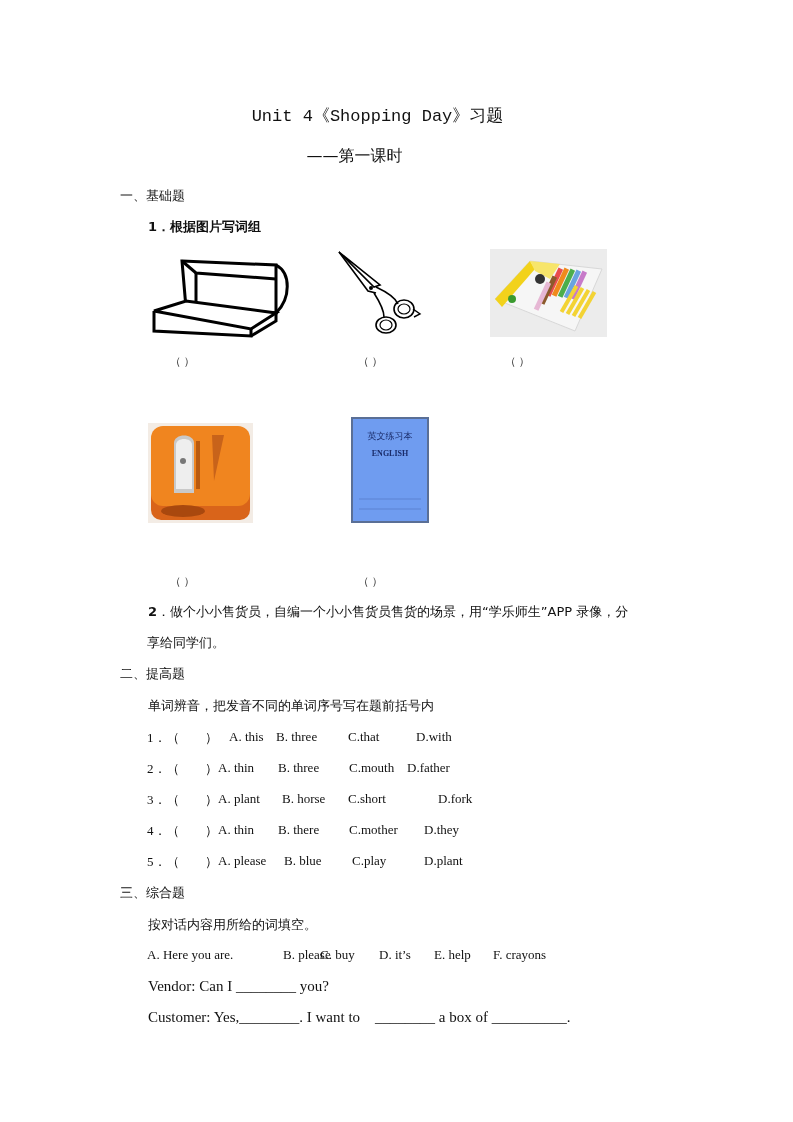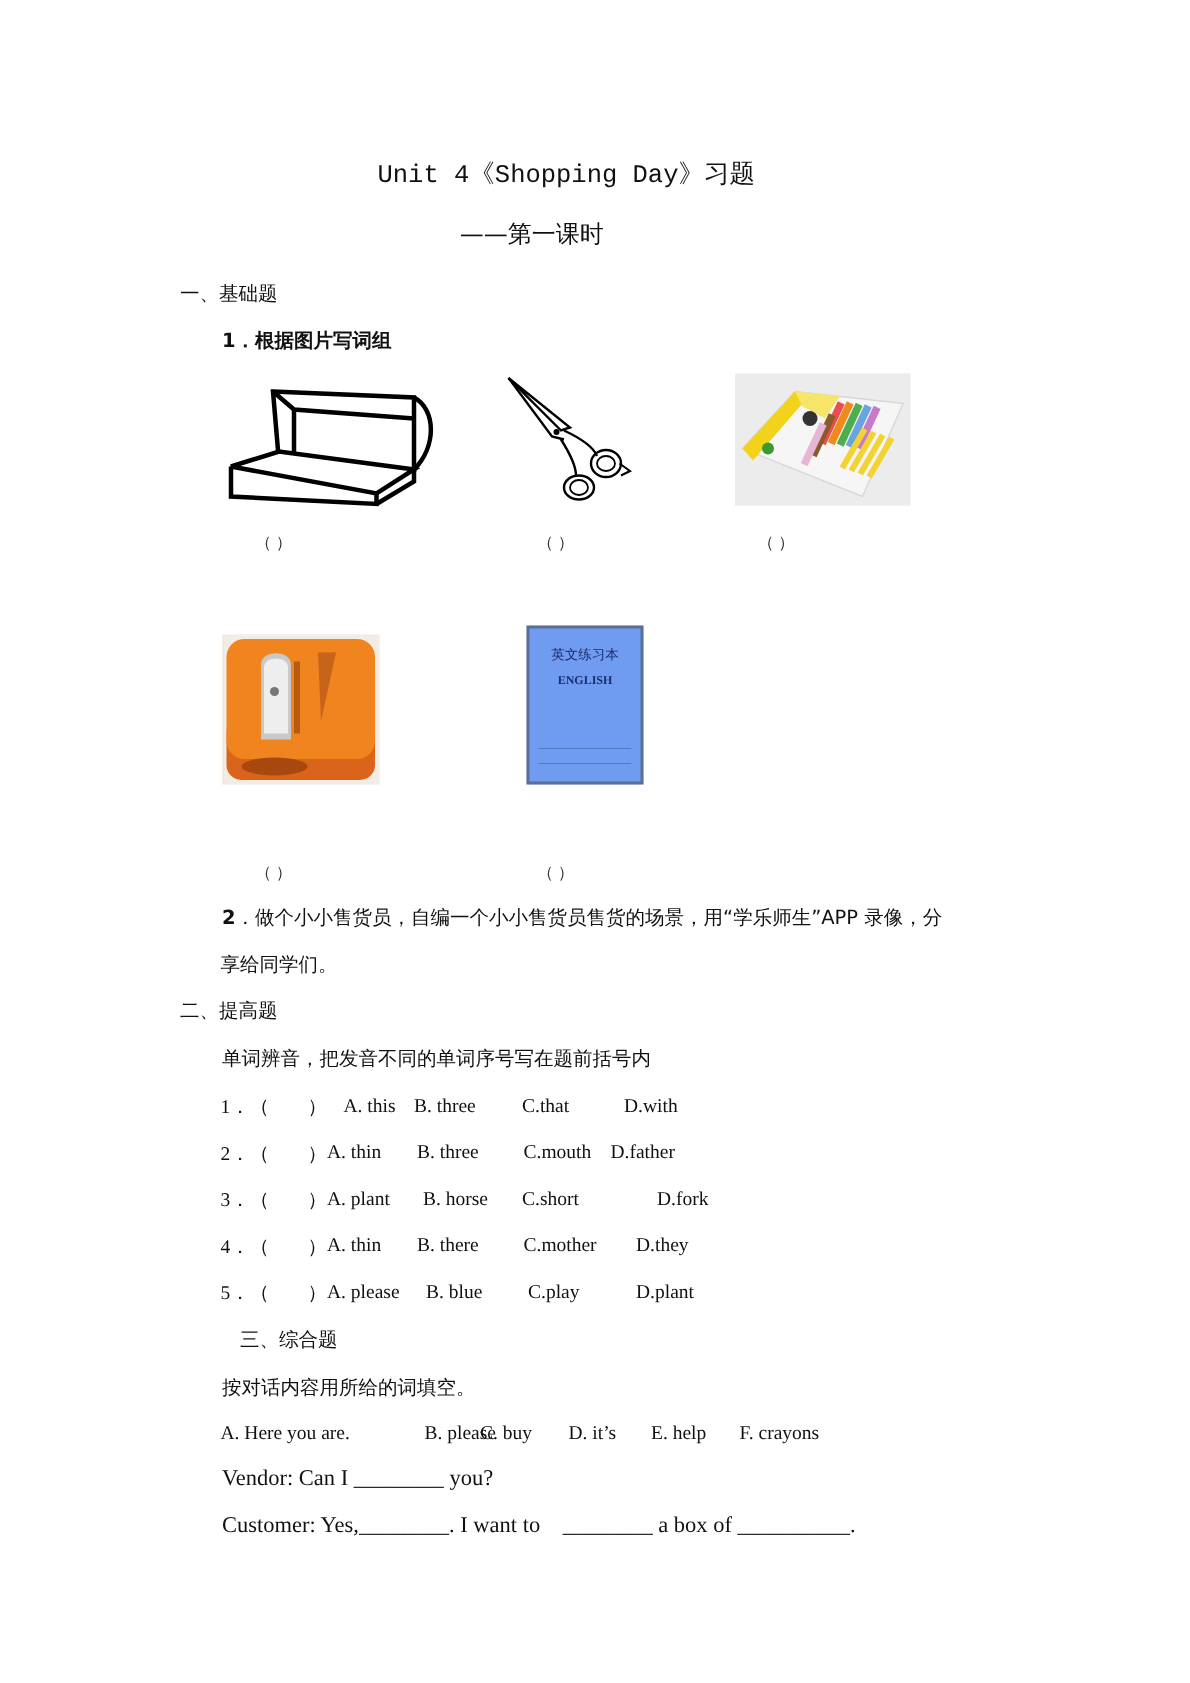--- a/index.html
+++ b/index.html
@@ -161,21 +161,21 @@
 </div>
 <div class="row" style="top:853px;">
   <span style="left:0;">5．（</span>
   <span style="left:58px;">）</span>
   <span style="left:71px;">A. please</span>
   <span style="left:137px;">B. blue</span>
   <span style="left:205px;">C.play</span>
   <span style="left:277px;">D.plant</span>
 </div>
 
-<div class="abs sec" style="left:120px; top:884px;margin-left:40px;">三、综合题</div>
+<div class="abs sec" style="left:120px; top:884px;">三、综合题</div>
 <div class="abs cn" style="left:148px; top:916px;">按对话内容用所给的词填空。</div>
 
 <div class="row" style="top:947px;">
   <span style="left:0;">A. Here you are.</span>
   <span style="left:108px;margin-left:28px;">B. please</span>
   <span style="left:173px;">C. buy</span>
   <span style="left:232px;">D. it’s</span>
   <span style="left:287px;">E. help</span>
   <span style="left:346px;">F. crayons</span>
 </div>

